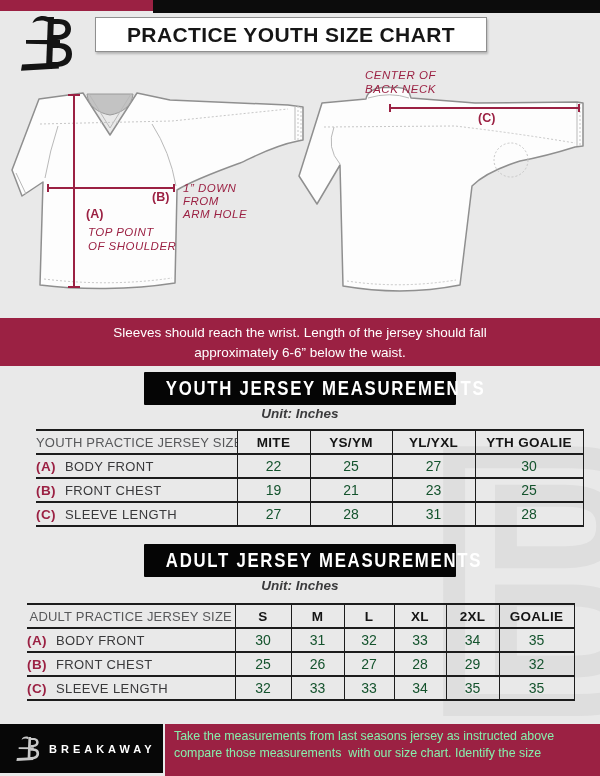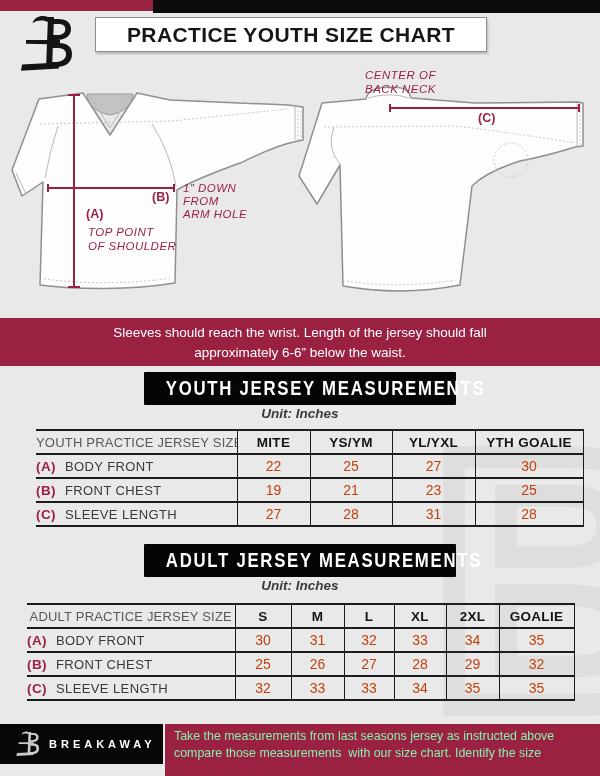--- a/index.html
+++ b/index.html
@@ -42,25 +42,25 @@
   #youth-table{left:36px;top:429px;width:547px;}
   #adult-table{left:27px;top:603px;width:547px;}
   table.size th,table.size td{border-top:2px solid #1c1c1c;border-bottom:2px solid #1c1c1c;
         border-left:1.5px solid #1c1c1c;border-right:1.5px solid #1c1c1c;
         height:24px;padding:0;box-sizing:border-box;overflow:hidden;white-space:nowrap;}
   table.size tr > *:first-child{border-left:none;}
   .col-label{color:#57585a;font-size:13px;letter-spacing:.2px;font-weight:normal;text-align:center;}
   .size-h{font-size:13.5px;color:#141414;text-align:center;font-weight:bold;letter-spacing:.3px;}
   td.rlabel{text-align:left;padding-left:21px;font-size:13px;color:#39393b;letter-spacing:.4px;}
   td.rlabel .key{color:#9b2143;font-weight:bold;margin-right:9px;font-size:13.5px;}
-  td.val{text-align:center;color:#c2410c;font-size:14px;}
+  td.val{text-align:center;color:#14532d;font-size:14px;}
   
   .watermark{position:absolute;left:430px;top:375px;width:300px;height:380px;pointer-events:none;}
   
-  .footer-black{position:absolute;left:0;top:724px;width:163px;height:40px;background:#070707;
+  .footer-black{position:absolute;left:0;top:724px;width:163px;height:49px;background:#070707;
                 display:flex;align-items:center;gap:9px;padding-left:16px;box-sizing:border-box;}
   .footer-brand{color:#fff;font-size:11px;font-weight:bold;letter-spacing:4px;}
   .footer-note{position:absolute;left:165px;top:724px;width:435px;height:52px;background:#9b2143;color:#86efac;
                box-sizing:border-box;padding:4px 4px 0 9px;font-size:12.4px;line-height:16.5px;}
   .footer-note div{white-space:pre-wrap;}
 </style>
 </head>
 <body>
 
 <div class="page">

